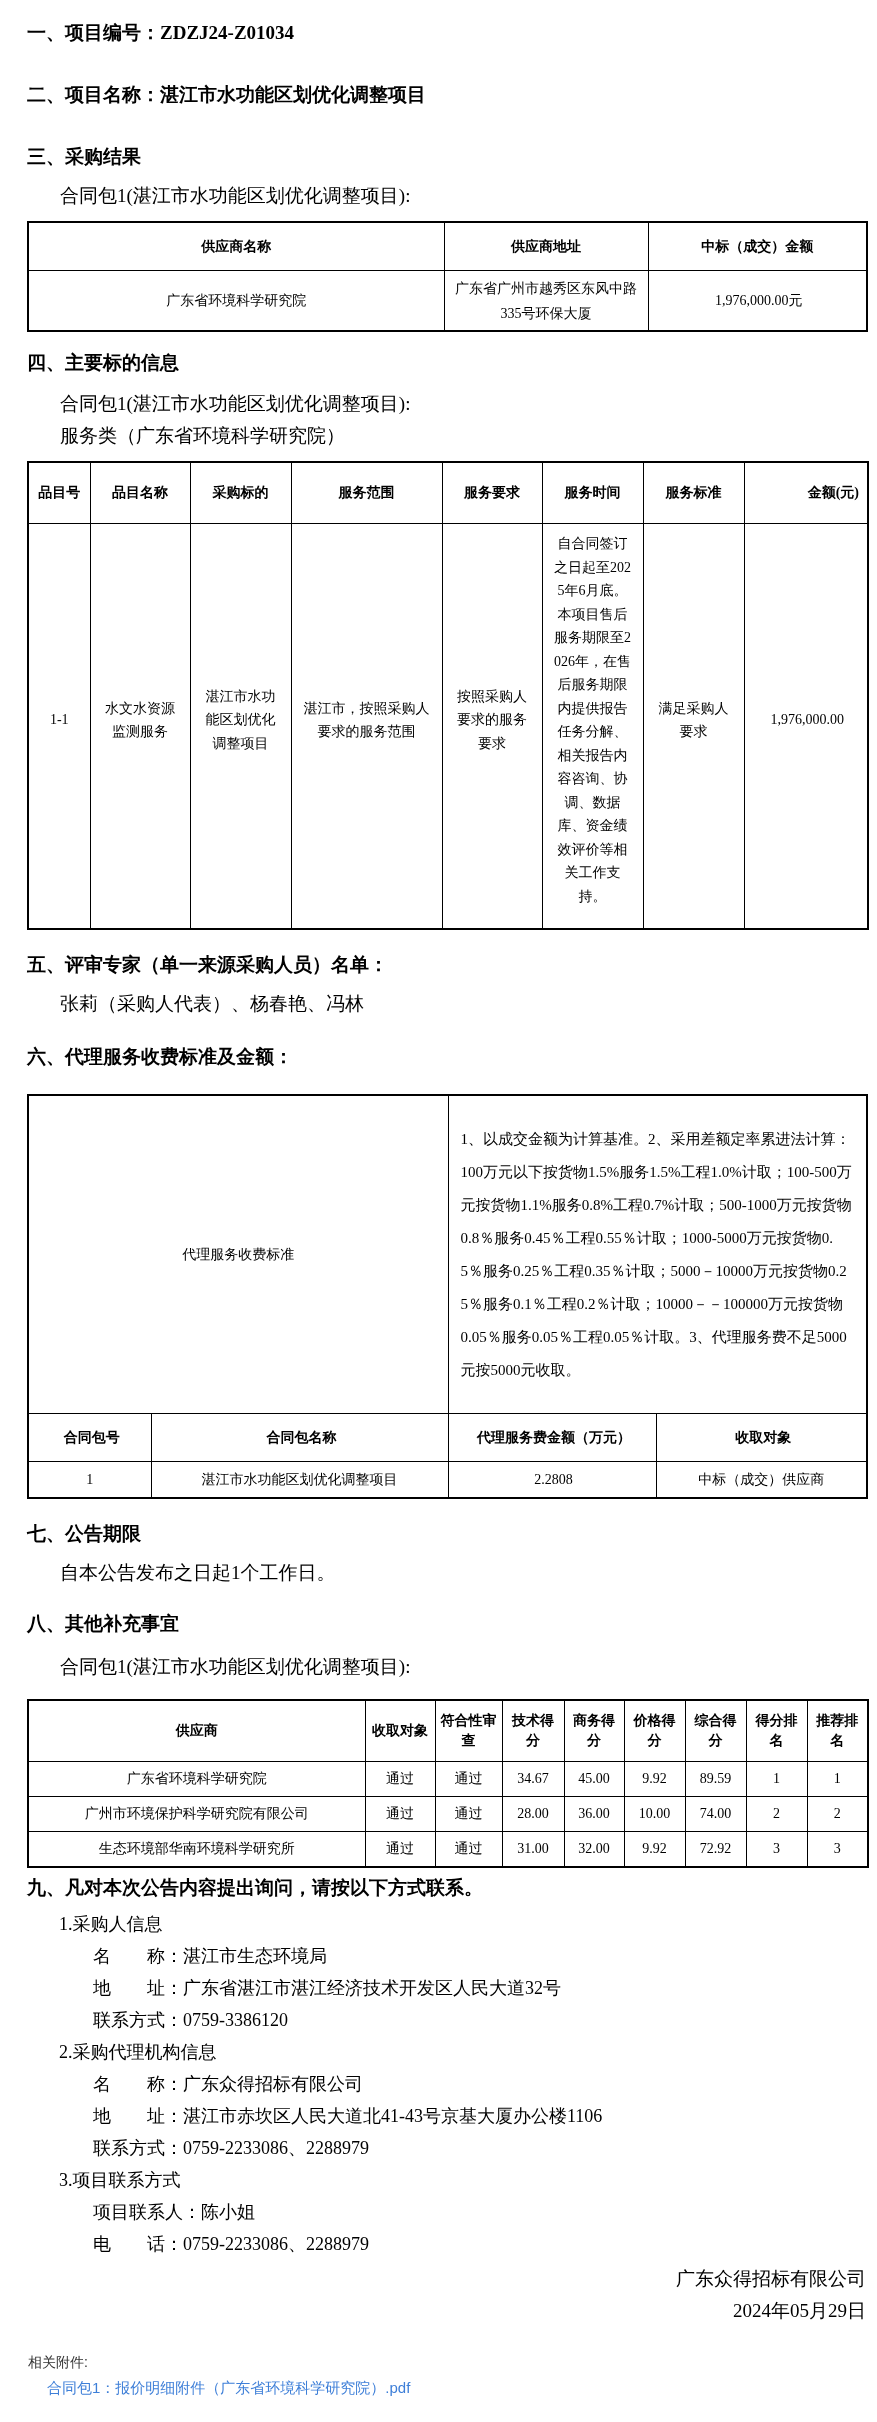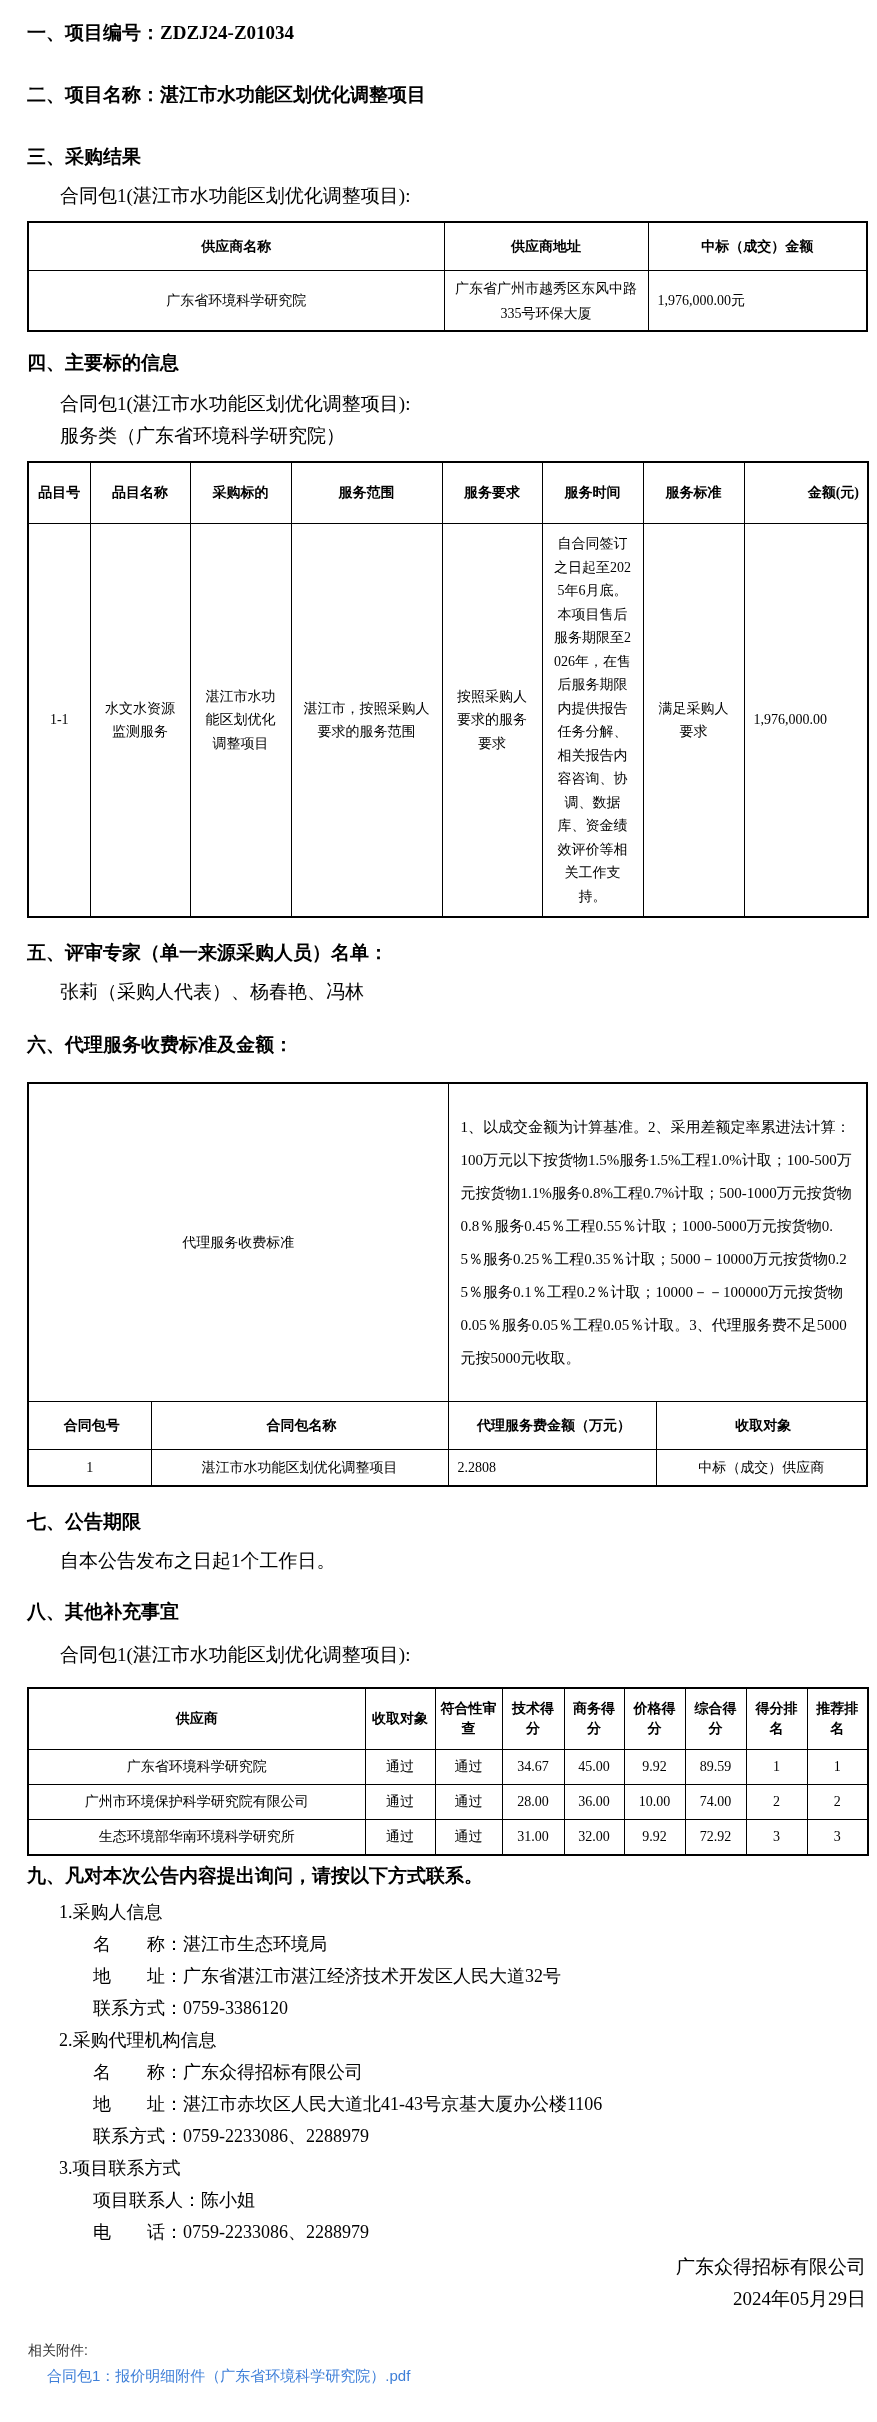--- a/index.html
+++ b/index.html
@@ -8,23 +8,23 @@
   .h{font-size:19px;font-weight:bold;line-height:22px;margin:0;}
   .h + .h{margin-top:40px;}
   .sub{font-size:19px;line-height:20px;margin-left:33px;}
   table{border-collapse:collapse;table-layout:fixed;width:840px;}
   table,th,td{border:1px solid #000;}
   table{border-width:2px;}
   th,td{font-size:14px;text-align:center;vertical-align:middle;padding:0 9px;word-break:break-all;}
   th{font-weight:bold;}
   .t1 th{height:47px;}
   .t1 td{height:59px;line-height:25px;}
-  .t1 .amt, .num-r{text-align:left;padding-right:6px;}
+  .t1 .amt, .num-r{text-align:center;padding-right:6px;}
   .t2 th{height:60px;line-height:22px;}
-  .t2 td{padding-top:8px;padding-bottom:8px;line-height:23.5px;margin-left:40px;}
+  .t2 td{padding-top:8px;padding-bottom:20px;line-height:23.5px;margin-left:40px;}
   .t2 .time-cell{text-align:center;}
   .t2 .amt-h{text-align:right;padding-right:8px;}
   .fee .std-text{text-align:left;line-height:33px;font-size:15px;padding:10px 12px;height:297px;vertical-align:middle;}
   .fee .std-label{height:297px;}
   .fee th{height:47px;padding-left:13px;}
   .fee td{height:35px;}
   .t3 th{height:60px;line-height:20px;padding:0 4px;}
   .t3 td{height:34px;}
   .gap32{margin-top:32px;}
   .gap30{margin-top:30px;}

